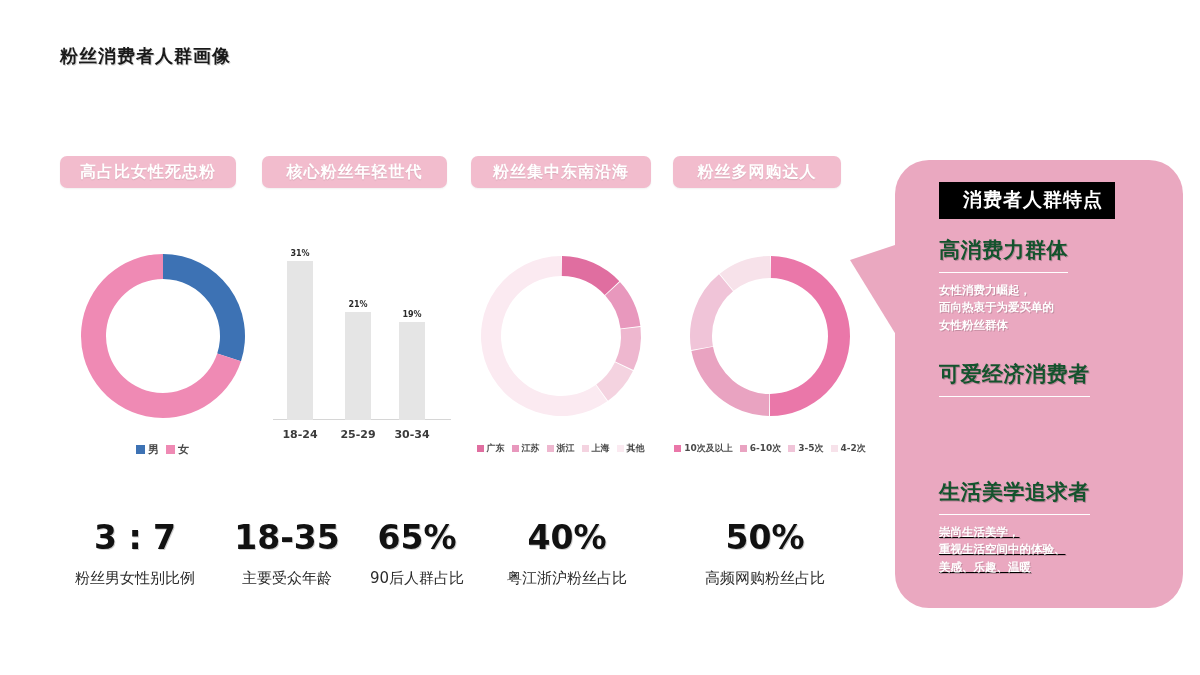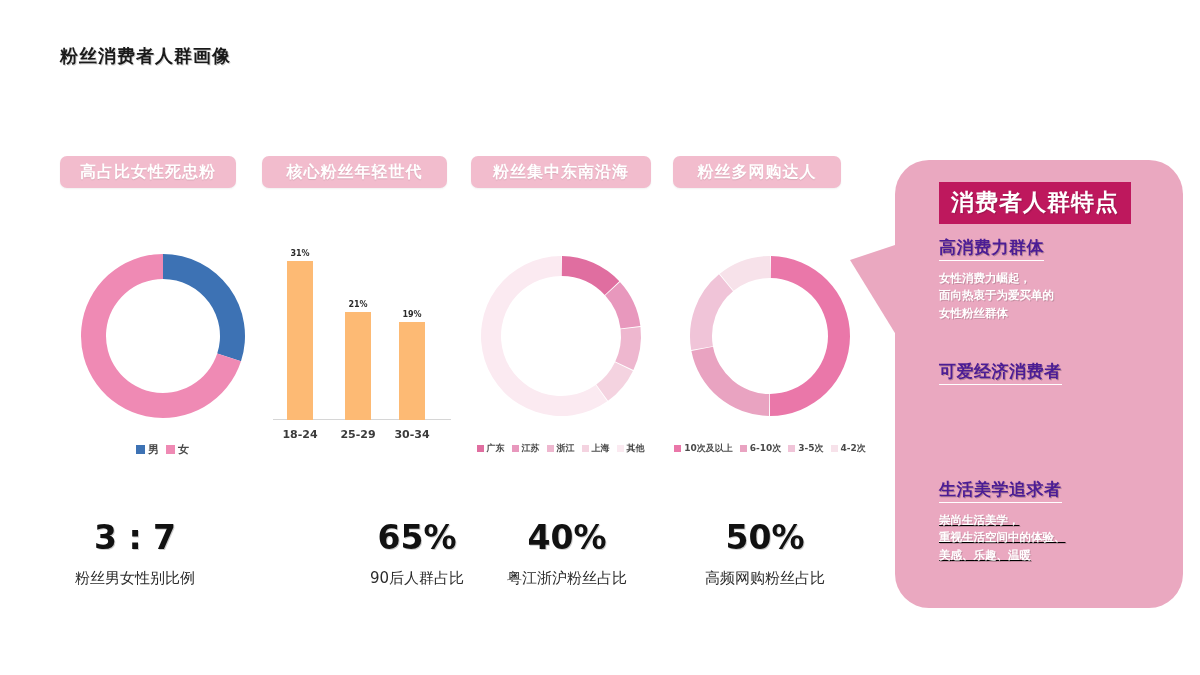--- a/index.html
+++ b/index.html
@@ -49,21 +49,21 @@
     gap:7px;margin-top:6px;flex-wrap:nowrap;
   }
   .legend-item{display:flex;align-items:center;gap:3px;white-space:nowrap;}
   .legend-swatch{width:7px;height:7px;display:inline-block;}
   .legend-label{font-size:9px;color:#4a4a4a;font-weight:bold;}
   .legend.big .legend-label{font-size:11px;}
   .legend.big .legend-swatch{width:9px;height:9px;}
 
   
   .bars{position:relative;height:200px;}
-  .bar-item{position:absolute;bottom:16px;width:26px;background:#fdba74;}
+  .bar-item{position:absolute;bottom:16px;width:26px;background:#e5e5e5;}
   .bar-val{
     position:absolute;width:40px;left:-7px;text-align:center;
     font-size:8px;font-weight:bold;color:#2a2a2a;top:-12px;
   }
   .bar-axis{position:absolute;bottom:16px;left:8px;right:4px;height:1px;background:#d6d6d6;}
   .bar-cats{position:absolute;bottom:-10px;left:0;right:0;height:18px;}
   .bar-cat{position:absolute;width:46px;text-align:center;font-size:11px;font-weight:bold;color:#3b3b3b;}
 
   
   .stat{position:absolute;text-align:center;}
@@ -85,31 +85,31 @@
     background:#eaa8c0;border-radius:34px;
   }
   .panel-tail{
     position:absolute;left:-45px;top:84px;width:0;height:0;
     border-top:16px solid transparent;
     border-bottom:78px solid transparent;
     border-right:48px solid #eaa8c0;
   }
   .panel-head{
     position:absolute;left:44px;top:22px;
-    background:#be185d;color:#fff;
-    font-size:23px;font-weight:bold;letter-spacing:1px;
-    padding:5px 12px 6px 12px;
+    background:#000000;color:#fff;
+    font-size:19px;font-weight:bold;letter-spacing:1px;
+    padding:5px 12px 6px 24px;
     text-shadow:1px 1px 1px rgba(0,0,0,.18);
   }
   .sec{position:absolute;left:44px;width:224px;}
   .sec-title{
-    font-size:17px;font-weight:bold;color:#4c1d95;
+    font-size:21px;font-weight:bold;color:#14532d;
     text-shadow:1px 1px 0 rgba(0,0,0,.22);
     border-bottom:1px solid #ffffff;
-    display:inline-block;padding-bottom:1px;letter-spacing:.5px;
+    display:inline-block;padding-bottom:8px;letter-spacing:.5px;
   }
   .sec-body{
     margin-top:9px;font-size:11.5px;line-height:1.52;
     color:#ffffff;font-weight:bold;
     text-shadow:1px 1px 0 rgba(0,0,0,.16);
     white-space:pre-line;
   }
   .sec1{top:76px;}
   .sec2{top:200px;}
   .sec3{top:318px;text-decoration:underline;}
@@ -233,20 +233,24 @@
           <i class="legend-swatch" style="background: rgb(247, 226, 234);"></i>
           <span class="legend-label">4-2次</span>
         </span>
       </div>
   </div>
 
   <div class="stat s1">
     <div class="num">3 : 7</div>
     <div class="cap">粉丝男女性别比例</div>
   </div>
+  <div class="stat s2">
+    <div class="num">18-35</div>
+    <div class="cap">主要受众年龄</div>
+  </div>
   <div class="stat s3">
     <div class="num">65%</div>
     <div class="cap">90后人群占比</div>
   </div>
   <div class="stat s4">
     <div class="num">40%</div>
     <div class="cap">粤江浙沪粉丝占比</div>
   </div>
   <div class="stat s5">
     <div class="num">50%</div>

